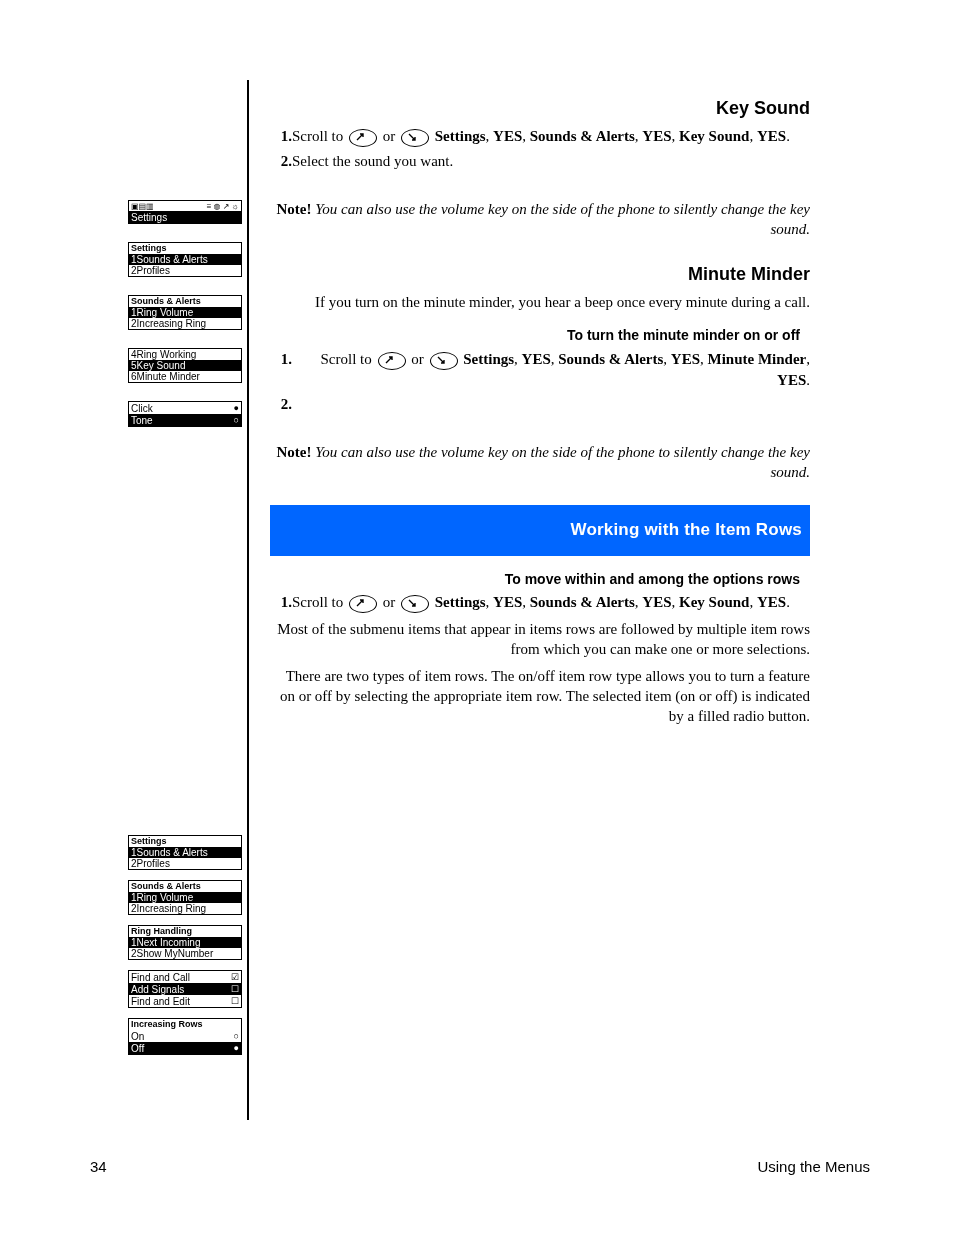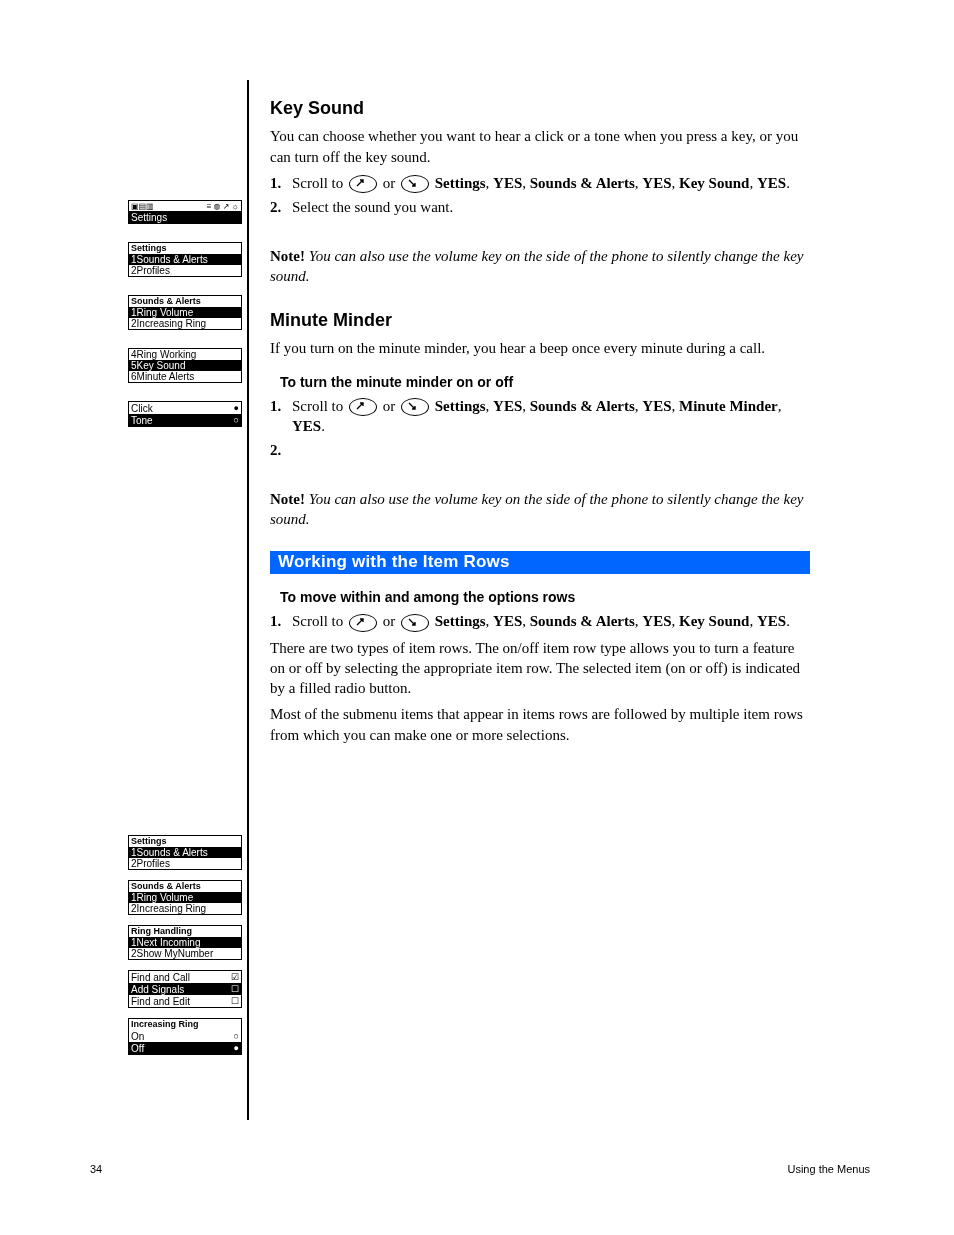--- a/index.html
+++ b/index.html
@@ -26,20 +26,21 @@
     background: #000;
   }
   .content {
     position: absolute;
     left: 270px;
     top: 90px;
     width: 540px;
     line-height: 1.35;
     font-family: "Times New Roman", Times, serif;
     font-size: 15px;
+    text-align: right;
   }
   h2.section {
     font-family: Arial, Helvetica, sans-serif;
     font-size: 18px;
     font-weight: bold;
     margin: 6px 0;
   }
   h3.sub {
     font-family: Arial, Helvetica, sans-serif;
     font-size: 14px;
@@ -53,34 +54,34 @@
   .step .num {
     min-width: 22px;
     font-weight: bold;
   }
   .rows-head {
     font-family: Arial, Helvetica, sans-serif;
     font-size: 17px;
     font-weight: bold;
     color: #fff;
     background: #0066ff;
-    padding: 0 8px;
+    padding: 14px 8px;
     margin-top: 22px;
     letter-spacing: .2px;
   }
   p { margin: 6px 0; }
   .note { margin-top: 28px; }
   .footer {
     position: absolute;
     left: 90px;
     bottom: 60px;
     width: 780px;
     display: flex;
     justify-content: space-between;
-    font-size: 11px;
+    font-size: 15px;
     font-family: Arial, Helvetica, sans-serif;
   }
 
   
   .sidecol {
     position: absolute;
     left: 128px;
     width: 112px;
     display: flex;
     flex-direction: column;
@@ -181,21 +182,21 @@
         </div>
       </div>
       <div class="screen">
         <div class="row">
           <span>4Ring Working</span>
         </div>
         <div class="row sel">
           <span>5Key Sound</span>
         </div>
         <div class="row">
-          <span>6Minute Alerts</span>
+          <span>6Minute Minder</span>
         </div>
       </div>
       <div class="screen">
         <div class="row">
           <span>Click</span>
           <span class="dotf"></span>
         </div>
         <div class="row sel">
           <span>Tone</span>
           <span class="dot"></span>
@@ -238,36 +239,35 @@
         <div class="row sel">
           <span>Add Signals</span>
           <span class="box"></span>
         </div>
         <div class="row">
           <span>Find and Edit</span>
           <span class="box"></span>
         </div>
       </div>
       <div class="screen">
-        <div class="row title">Increasing Ring</div>
+        <div class="row title">Increasing Rows</div>
         <div class="row">
           <span>On</span>
           <span class="dot"></span>
         </div>
         <div class="row sel">
           <span>Off</span>
           <span class="dotf"></span>
         </div>
       </div>
     </div>
 
 <div class="content">
 
   <h2 class="section">Key Sound</h2>
-  <p>You can choose whether you want to hear a click or a tone when you press a key, or you can turn off the key sound.</p>
 
   <div class="step">
     <span class="num">1.</span>
     <span>
       Scroll to
       <span class="key"><svg viewBox="0 0 18 12">
               <path d="M3 9 L9 3 M6 3 L9 3 L9 6" stroke="#000" stroke-width="1.4" fill="none"></path>
             </svg></span>
       or
       <span class="key"><svg viewBox="0 0 18 12">
@@ -328,22 +328,22 @@
       or
       <span class="key"><svg viewBox="0 0 18 12">
               <path d="M3 3 L9 9 M9 6 L9 9 L6 9" stroke="#000" stroke-width="1.4" fill="none"></path>
             </svg></span>
       <b>Settings</b>, <b>YES</b>,
       <b>Sounds &amp; Alerts</b>, <b>YES</b>,
       <b>Key Sound</b>, <b>YES</b>.
     </span>
   </div>
 
+  <p>Most of the submenu items that appear in items rows are followed by multiple item rows from which you can make one or more selections.</p>
   <p>There are two types of item rows. The on/off item row type allows you to turn a feature on or off by selecting the appropriate item row. The selected item (on or off) is indicated by a filled radio button.</p>
-  <p>Most of the submenu items that appear in items rows are followed by multiple item rows from which you can make one or more selections.</p>
 </div>
 
 <div class="footer">
   <span>34</span>
   <span>Using the Menus</span>
 </div>
 
 </div>
 
 </body></html>

